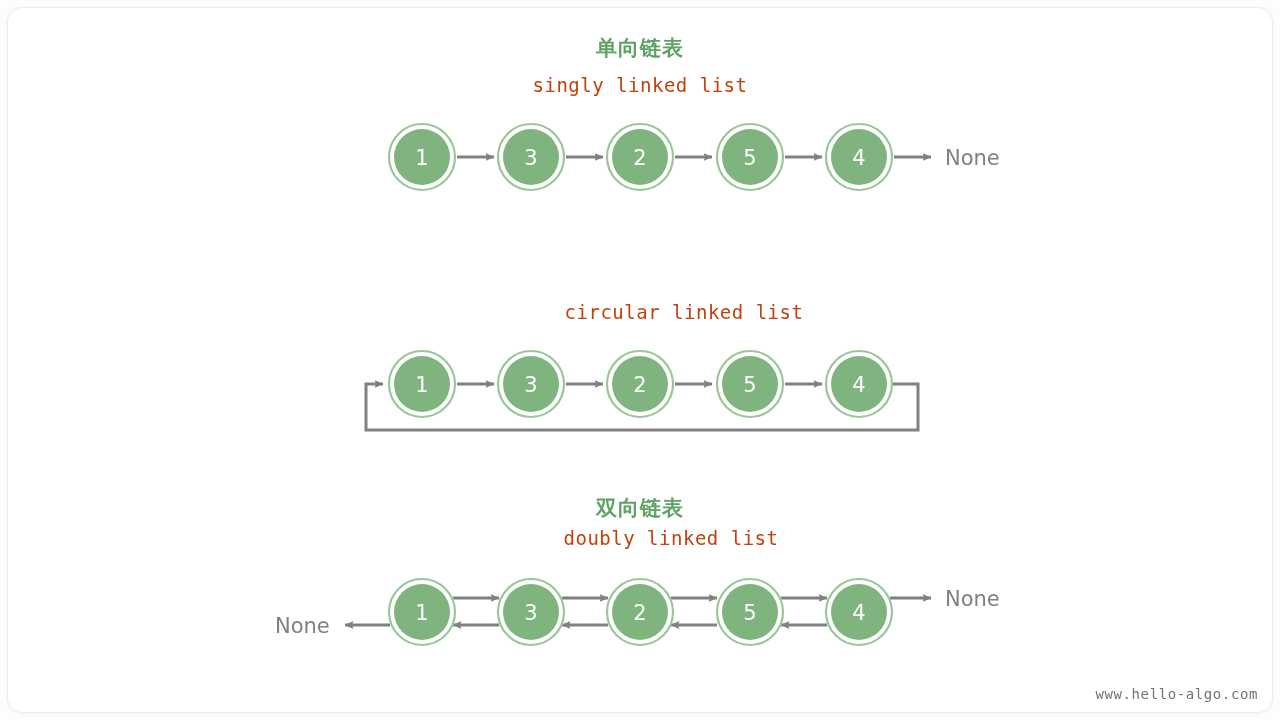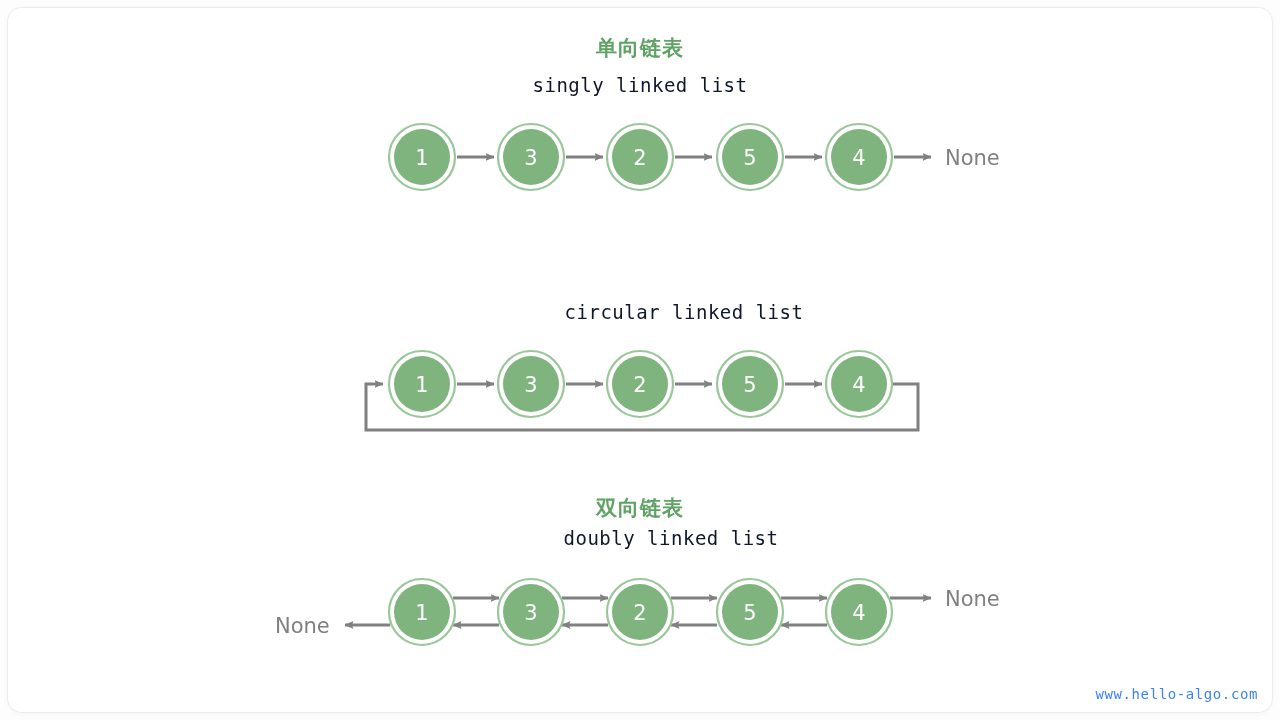--- a/index.html
+++ b/index.html
@@ -43,21 +43,21 @@
     color: #5ea363;
     font-weight: bold;
     font-size: 21px;
     font-family: "DejaVu Sans", sans-serif;
     letter-spacing: 1px;
   }
   .section-title-en {
     position: absolute;
     width: 100%;
     text-align: center;
-    color: #0f172a;
+    color: #c2410c;
     font-size: 19px;
     font-family: "DejaVu Sans Mono", monospace;
     letter-spacing: 0.5px;
   }
   .node-num {
     fill: #ffffff;
     font-family: "DejaVu Sans", sans-serif;
     font-size: 21px;
     text-anchor: middle;
     dominant-baseline: central;
@@ -65,21 +65,21 @@
   .none-label {
     fill: #808080;
     font-family: "DejaVu Sans", sans-serif;
     font-size: 21px;
     dominant-baseline: central;
   }
   .watermark {
     position: absolute;
     right: 22px;
     bottom: 18px;
-    color: #3b82f6;
+    color: #737373;
     font-size: 14px;
     font-family: "DejaVu Sans Mono", monospace;
     letter-spacing: 0.6px;
     text-align: right;
   }
 </style>
 </head>
 <body>
 
 <div id="canvas">

